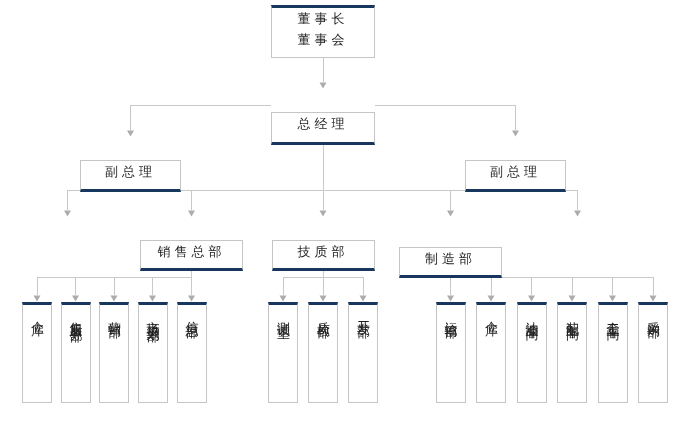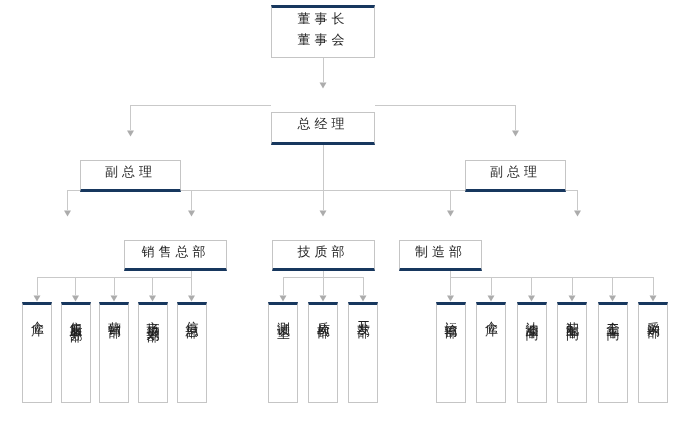--- a/index.html
+++ b/index.html
@@ -89,27 +89,27 @@
     <span>总经理</span>
   </div>
 
   <div class="box bar-bottom" style="left:80px;top:137px;width:101px;height:32px">
     <span>副总理</span>
   </div>
   <div class="box bar-bottom" style="left:465px;top:137px;width:101px;height:32px">
     <span>副总理</span>
   </div>
 
-  <div class="box bar-bottom" style="left:124px;top:217px;width:103px;height:31px">
+  <div class="box bar-bottom" style="left:140px;top:217px;width:103px;height:31px">
     <span>销售总部</span>
   </div>
   <div class="box bar-bottom" style="left:271.5px;top:217px;width:103px;height:31px">
     <span>技质部</span>
   </div>
-  <div class="box bar-bottom" style="left:399px;top:217px;width:83px;height:31px">
+  <div class="box bar-bottom" style="left:399px;top:224px;width:103px;height:31px">
     <span>制造部</span>
   </div>
 
   <div class="vbox" style="left:22px">
     <span class="vtext">仓库</span>
   </div>
   <div class="vbox" style="left:60.5px">
     <span class="vtext">售后服务部</span>
   </div>
   <div class="vbox" style="left:99px">

